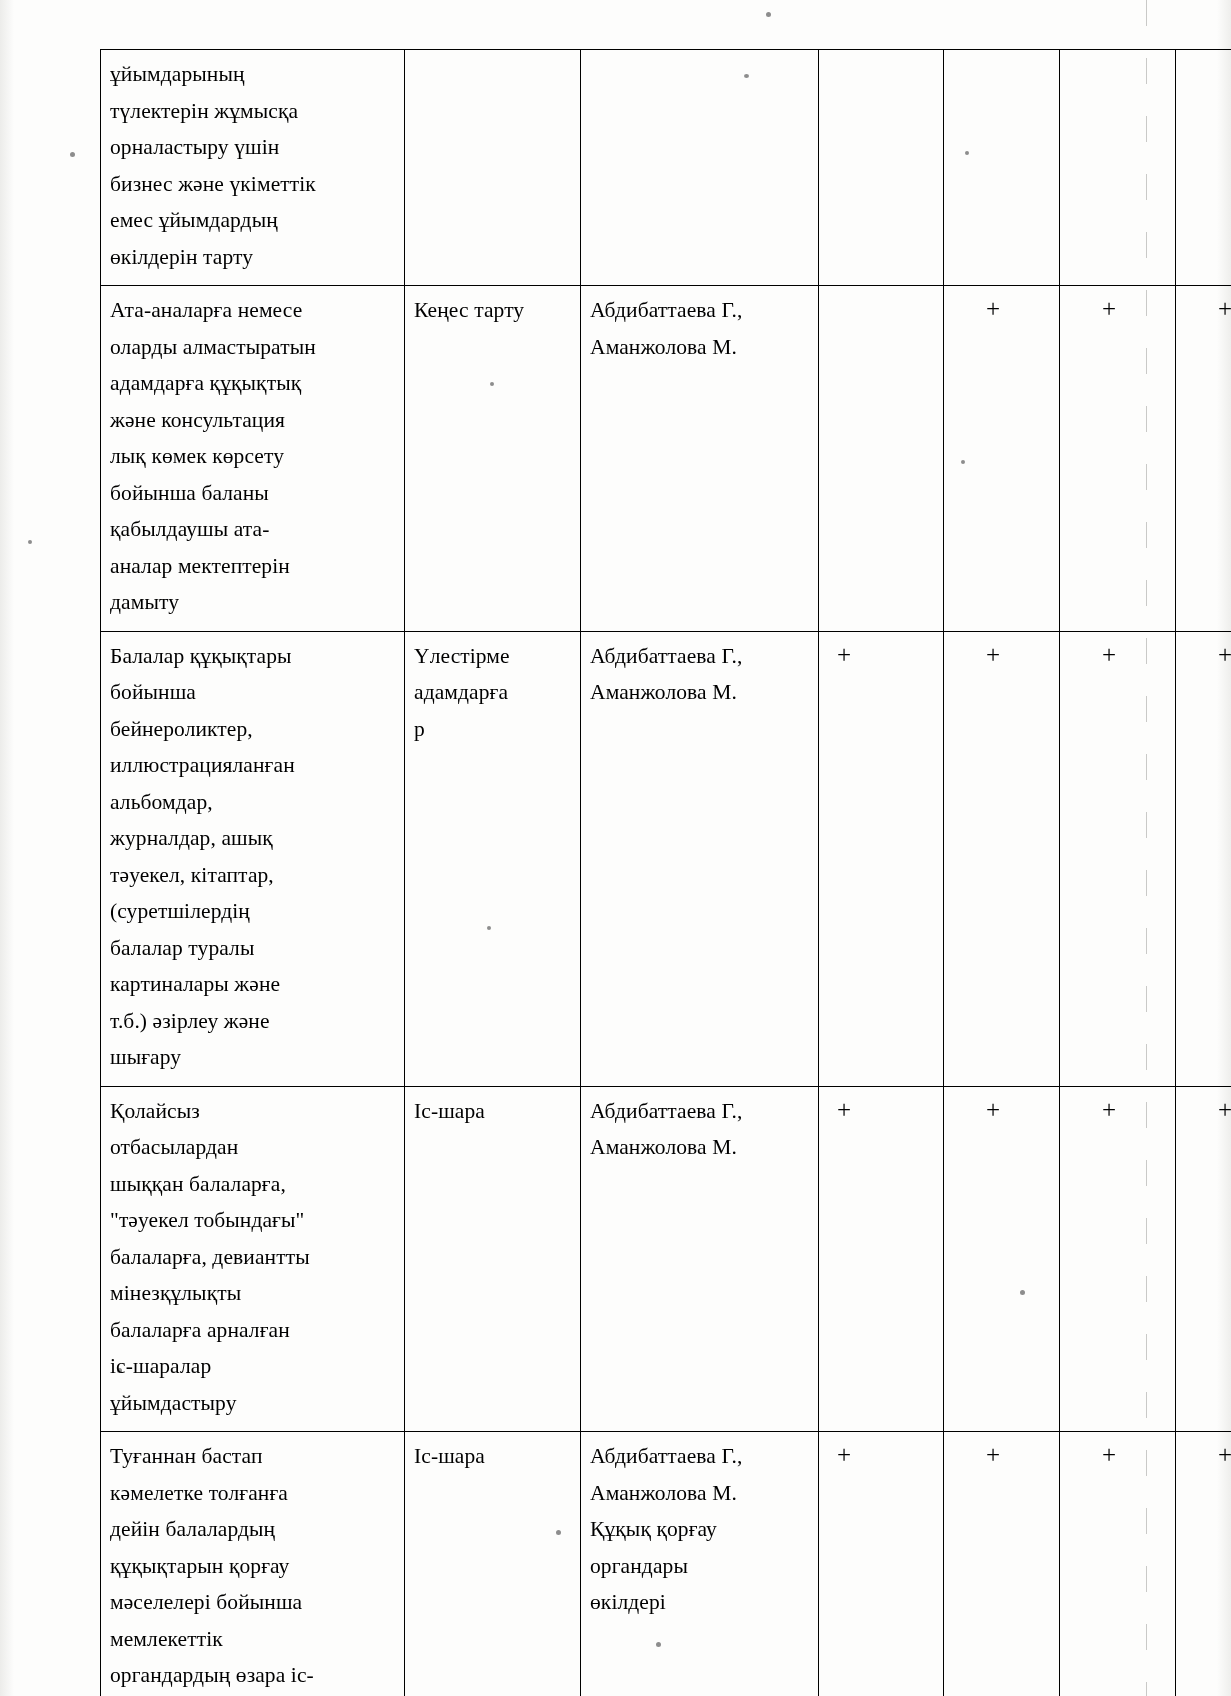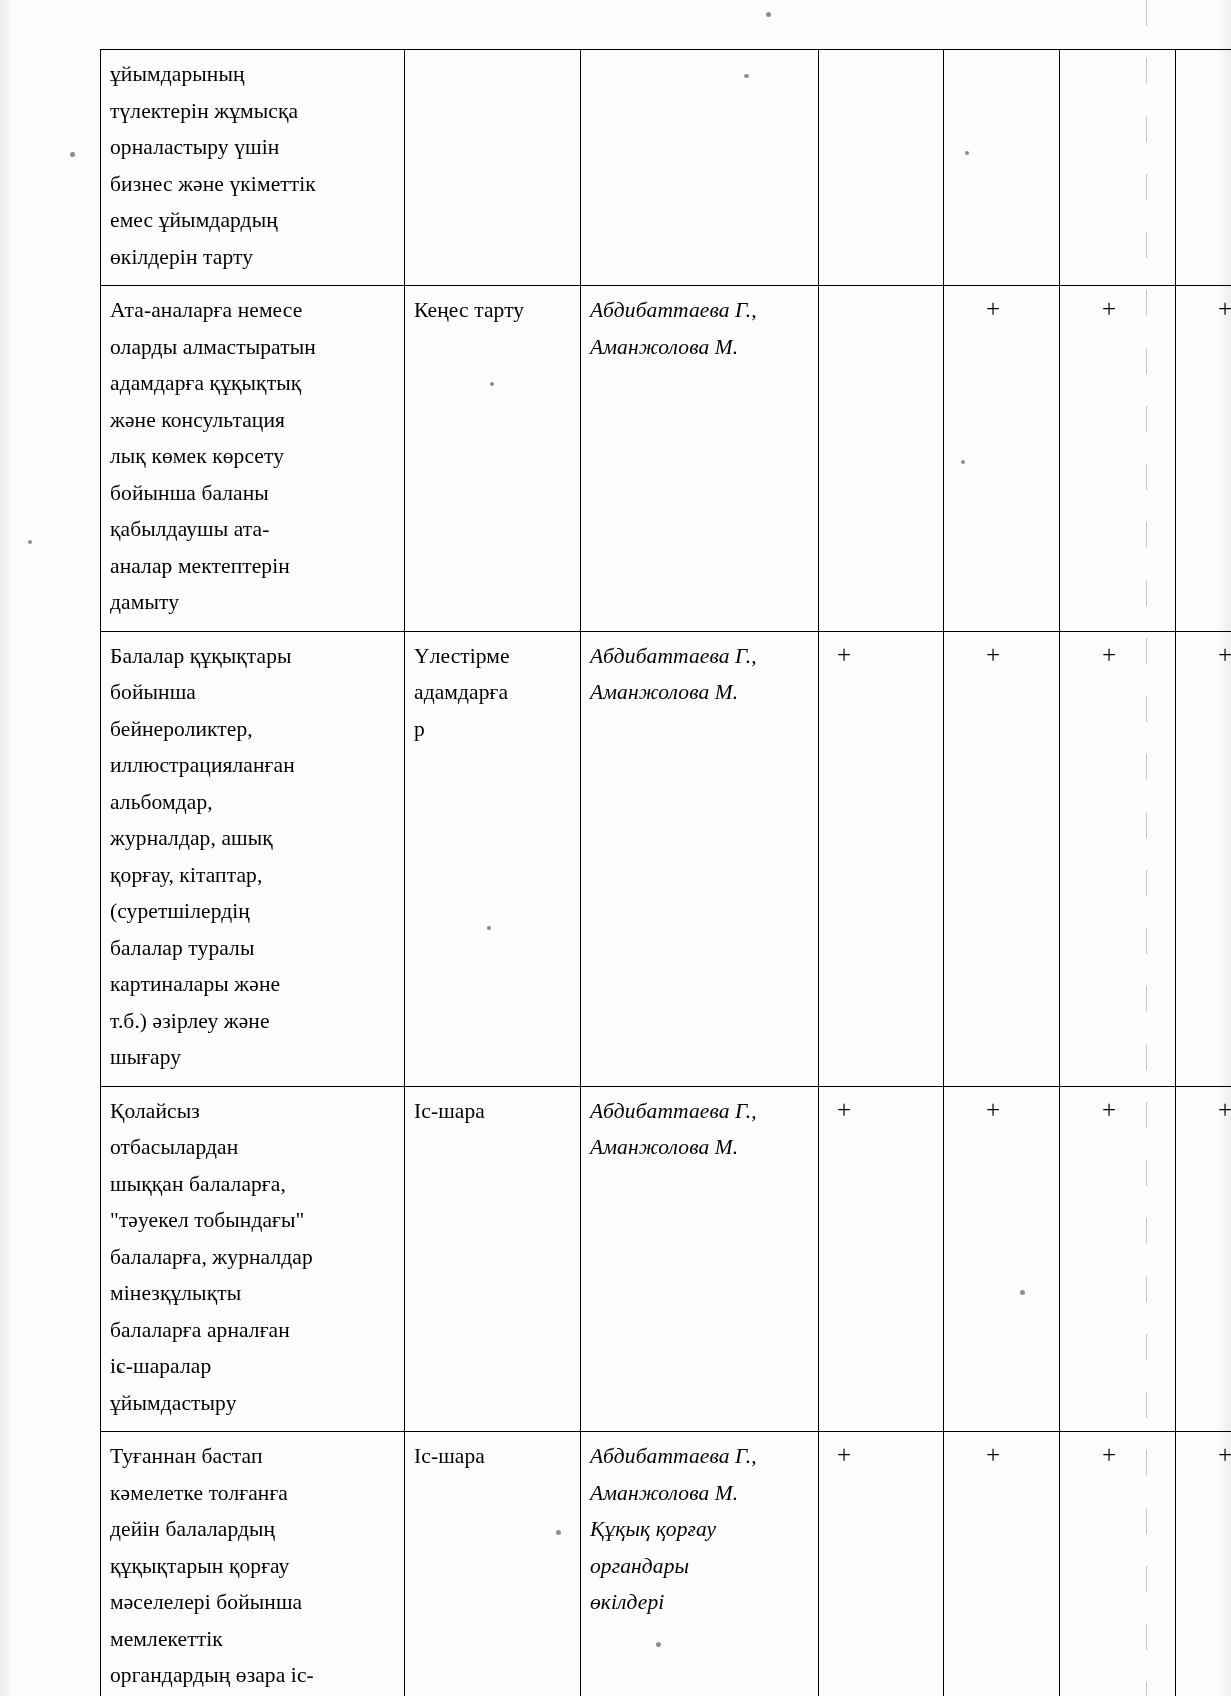--- a/index.html
+++ b/index.html
@@ -57,21 +57,21 @@
   table.doc-table td {
     border: 1.6px solid #000000;
     vertical-align: top;
     padding: 6px 26px 10px 9px;
     font-size: 21.5px;
     line-height: 36.5px;
     letter-spacing: 0.1px;
   }
   td.col-activity { width: 268px; }
   td.col-form     { width: 140px; }
-  td.col-resp     { width: 202px; font-style: italic; }
+  td.col-resp     { width: 202px; }
   td.mark         { width: 80px; text-align: center; padding-top: 6px; }
   td.mark.lead    { text-align: left; padding-left: 18px; }
   .mark-glyph {
     font-size: 25px;
     line-height: 34px;
     font-family: "Liberation Serif", "DejaVu Serif", serif;
   }
   .cell-text {
     display: block;
     white-space: pre-line;
@@ -151,21 +151,21 @@
       </tr>
 
       <tr>
         <td class="col-activity">
             <span class="cell-text">Балалар құқықтары
 бойынша
 бейнероликтер,
 иллюстрацияланған
 альбомдар,
 журналдар, ашық
-қорғау, кітаптар,
+тәуекел, кітаптар,
 (суретшілердің
 балалар туралы
 картиналары және
 т.б.) әзірлеу және
 шығару</span>
           </td>
         <td class="col-form">
             <span class="cell-text">Үлестірме
 адамдарға
 р</span>
@@ -180,21 +180,21 @@
         <td class="mark"><span class="mark-glyph">+</span></td>
         <td class="mark"><span class="mark-glyph">+</span></td>
       </tr>
 
       <tr>
         <td class="col-activity">
             <span class="cell-text">Қолайсыз
 отбасылардан
 шыққан балаларға,
 "тәуекел тобындағы"
-балаларға, журналдар
+балаларға, девиантты
 мінезқұлықты
 балаларға арналған
 іс-шаралар
 ұйымдастыру</span>
           </td>
         <td class="col-form">
             <span class="cell-text">Іс-шара</span>
           </td>
         <td class="col-resp">
             <span class="cell-text">Абдибаттаева Г.,

